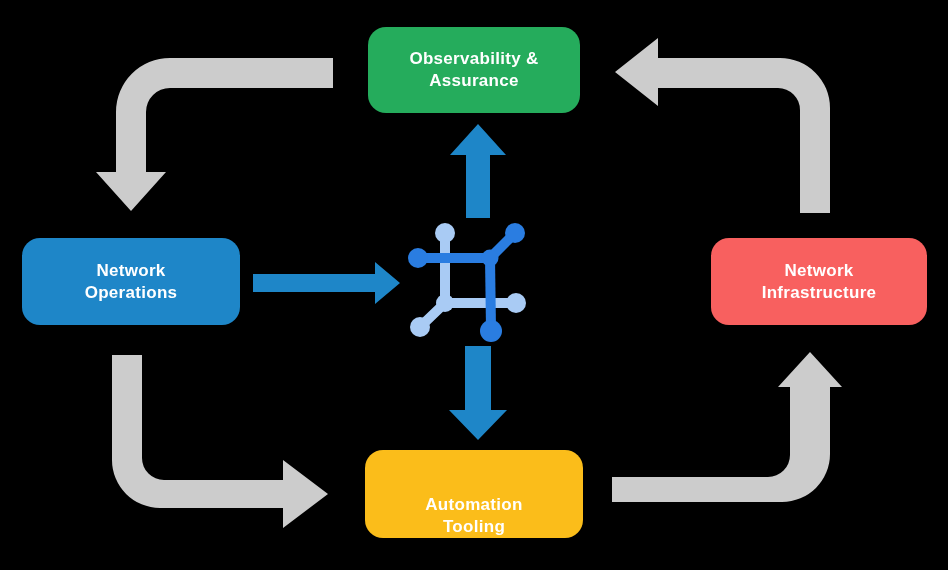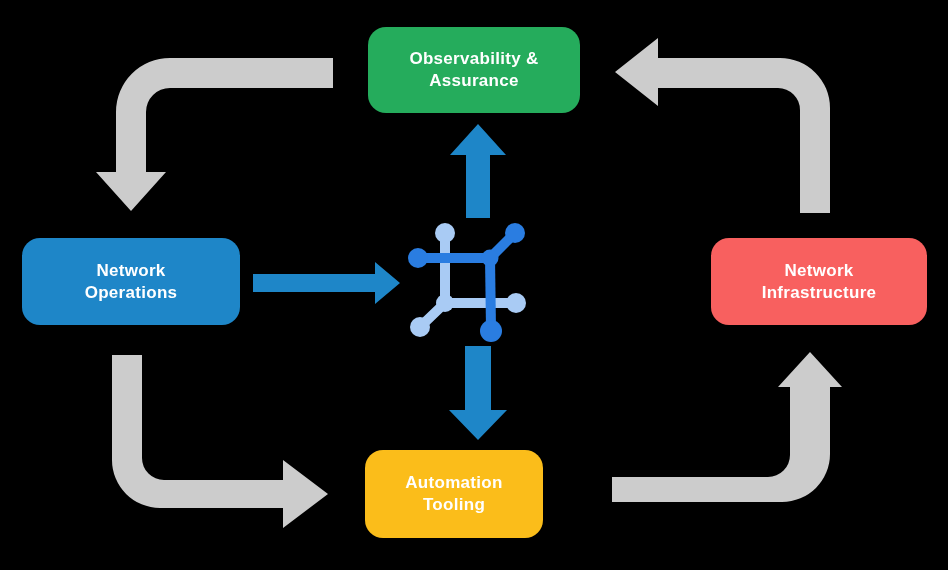--- a/index.html
+++ b/index.html
@@ -76,21 +76,21 @@
   <div class="node" style="left: 22px; top: 238px; width: 218px; height: 87px; background-color: rgb(30, 134, 200);">
     <span class="node-label">Network
 Operations</span>
   </div>
 
   <div class="node" style="left: 711px; top: 238px; width: 216px; height: 87px; background-color: rgb(248, 96, 95);">
     <span class="node-label">Network
 Infrastructure</span>
   </div>
 
-  <div class="node" style="left: 365px; top: 450px; width: 178px; height: 88px; background-color: rgb(251, 189, 26);">
+  <div class="node" style="left: 365px; top: 450px; width: 218px; height: 88px; background-color: rgb(251, 189, 26); align-items: flex-end;">
     <span class="node-label">Automation
 Tooling</span>
   </div>
 
   <svg class="hub-icon" viewBox="0 0 145 140" xmlns="http://www.w3.org/2000/svg">
     <g fill="none" stroke-width="10" stroke-linecap="round" stroke="#A9CBF4">
       <line x1="45" y1="22" x2="45" y2="90"></line>
     </g>
     <g fill="#A9CBF4">
       <circle cx="45" cy="20" r="10"></circle>

